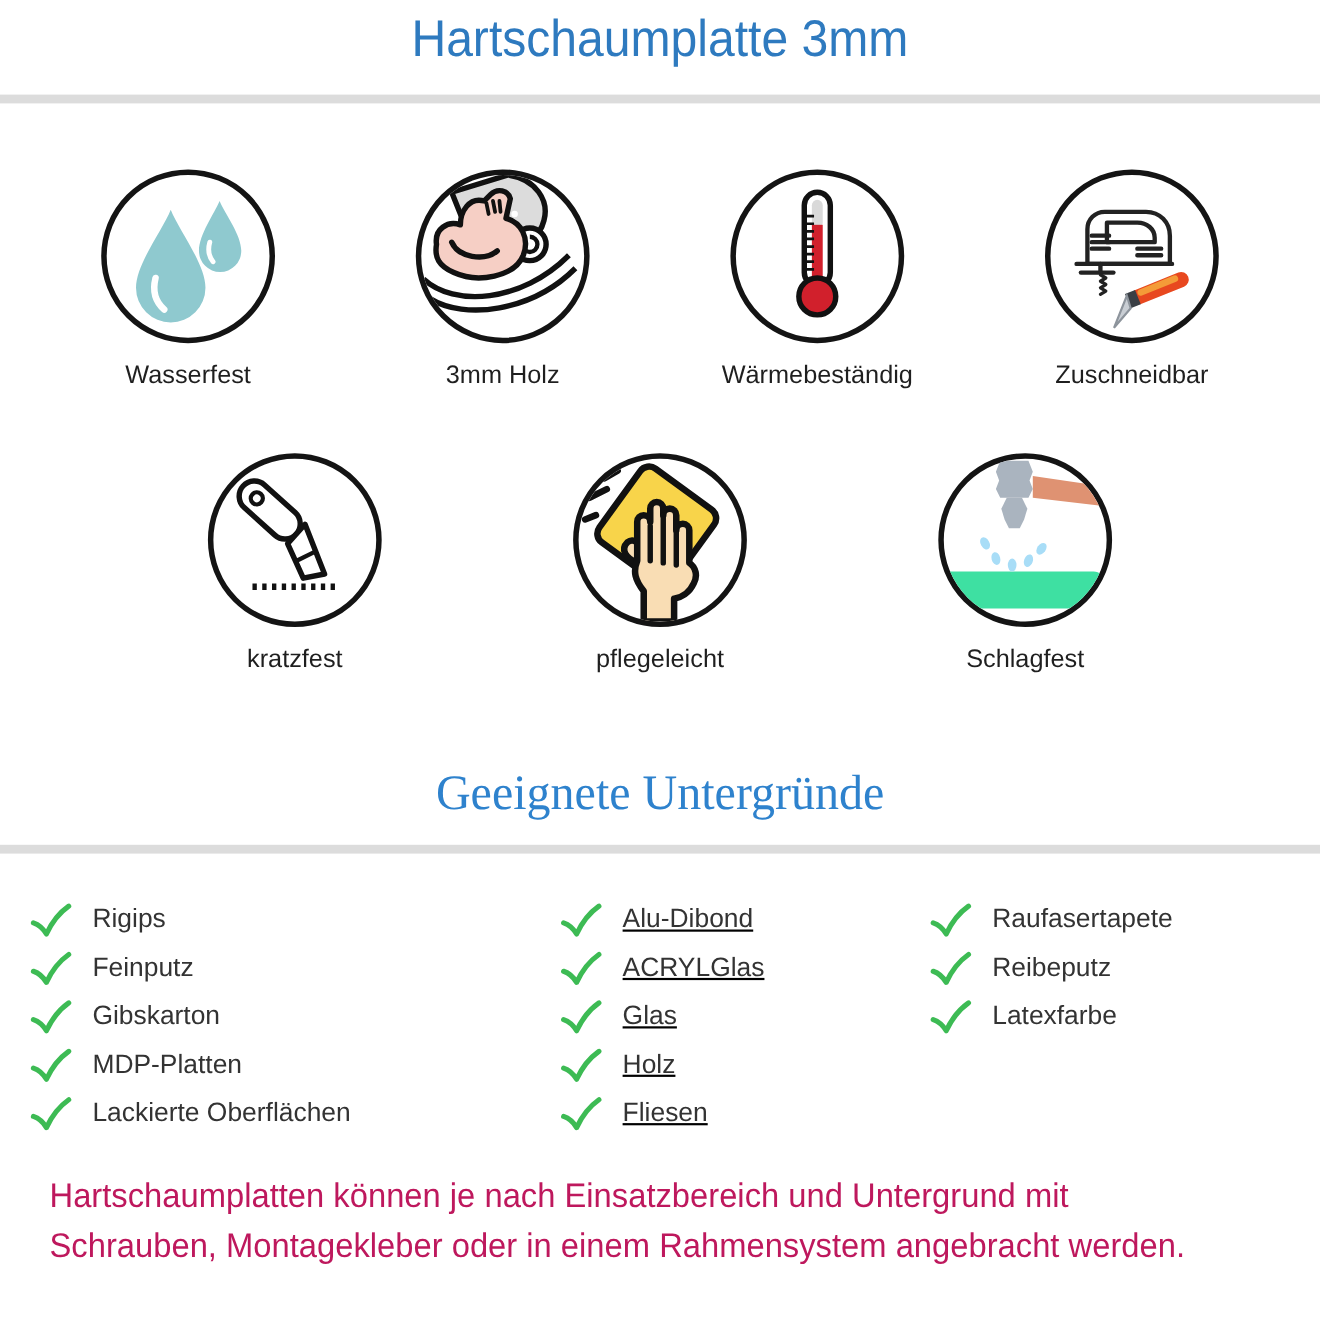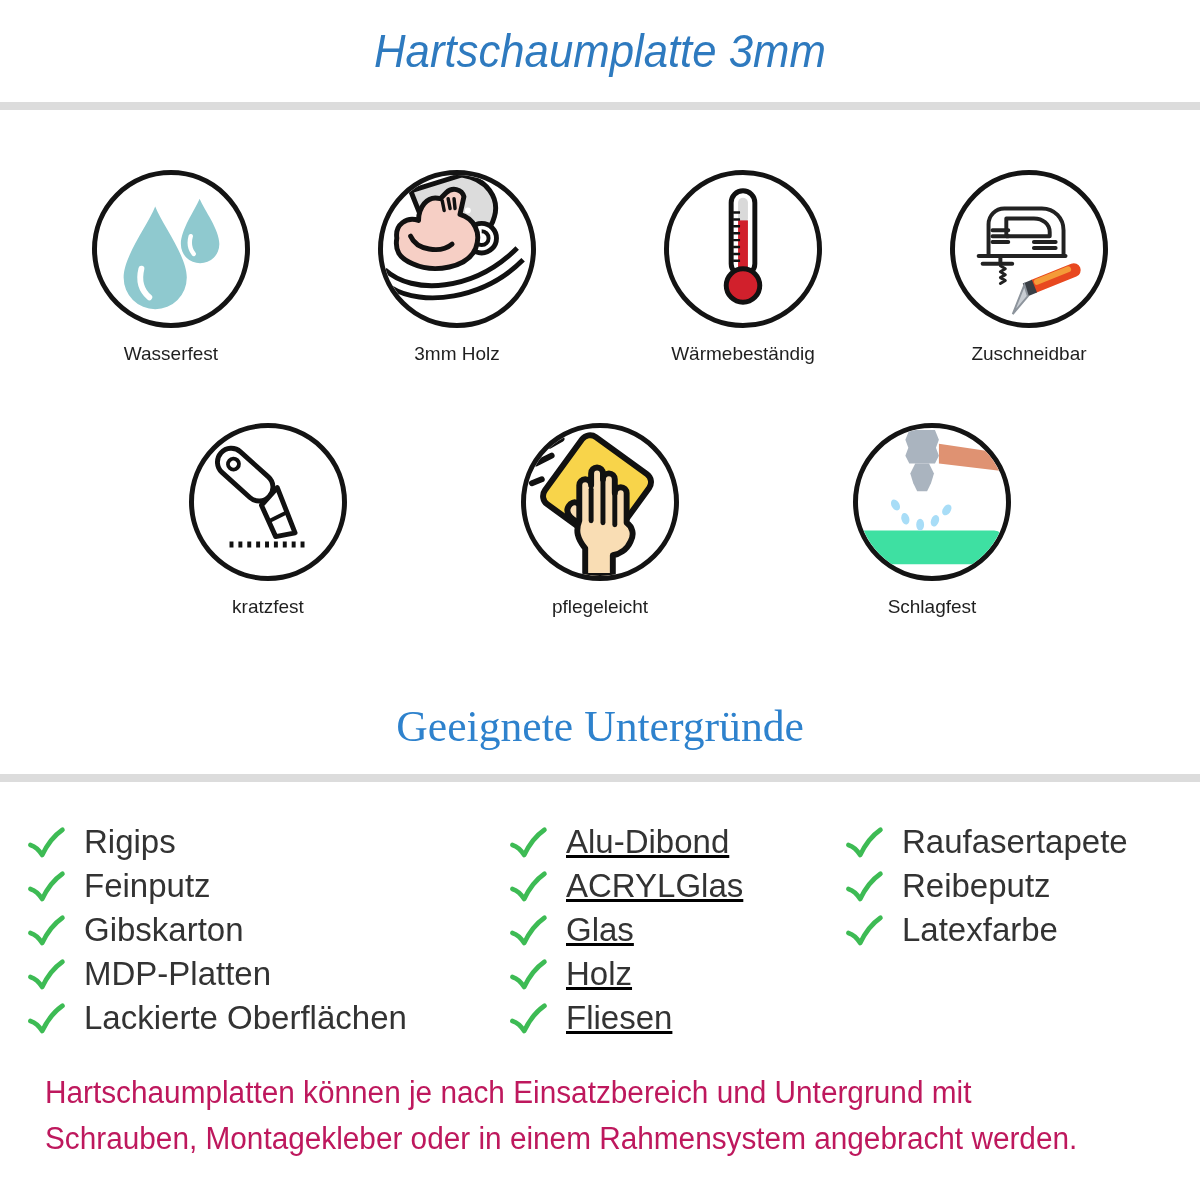--- a/index.html
+++ b/index.html
@@ -1,51 +1,51 @@
 <!DOCTYPE html>
 <html><head>
 <meta charset="utf-8">
 <style>
   html,body{margin:0;padding:0;background:#ffffff;}
   .page{
     width:1200px;height:1200px;background:#ffffff;overflow:hidden;
     font-family:"Liberation Sans",sans-serif;position:relative;
   }
   
-  .title-wrap{padding-top:24px;text-align:center;height:78px;font-style:italic;}
+  .title-wrap{padding-top:8px;text-align:center;height:78px;}
   .main-title{
     font-size:47px;line-height:1.15;color:#2e7abf;font-weight:500;
     letter-spacing:0px;display:inline-block;transform:scaleX(.93);transform-origin:center;
   }
   .divider{height:8px;background:#dcdcdc;width:100%;}
   
   .feat-row{display:flex;justify-content:space-around;padding:0 28px;margin-top:60px;}
   .feat-row.row2{justify-content:center;gap:132px;margin-top:58px;}
   .feature{display:flex;flex-direction:column;align-items:center;width:272px;}
   .feat-row.row2 .feature{width:200px;}
   .icon-circle{
     width:148px;height:148px;border:5px solid #141414;border-radius:50%;
     overflow:hidden;background:#fff;flex:0 0 auto;
   }
   .icon-circle svg{display:block;width:148px;height:148px;}
   .feature-label{
-    margin-top:15px;font-size:19px;font-weight:500;color:#1f1f1f;white-space:nowrap;
+    margin-top:15px;font-size:23px;font-weight:500;color:#1f1f1f;white-space:nowrap;
   }
   
   .section-heading-wrap{text-align:center;margin-top:82px;height:60px;font-family:Liberation Serif, serif;}
   .section-heading{font-size:45px;color:#2e82cd;font-weight:500;display:inline-block;transform:scaleX(.97);}
   .divider.second{margin-top:14px;}
   .sub-grid{display:flex;align-items:flex-start;padding:0 0 0 24px;margin-top:38px;}
   .sub-col{display:flex;flex-direction:column;}
   .sub-col.c1{width:482px;}
   .sub-col.c2{width:336px;text-decoration:underline;}
   .sub-col.c3{width:340px;}
   .sub-item{display:flex;align-items:center;height:44px;gap:16px;}
   .check-icon{flex:0 0 auto;width:44px;height:38px;}
-  .sub-label{font-size:33px;font-weight:500;color:#333333;white-space:nowrap;}
+  .sub-label{font-size:24px;font-weight:500;color:#333333;white-space:nowrap;}
   
   .note{margin-top:30px;padding-left:45px;color:#be185d;}
   .note-line{font-size:31px;line-height:1.48;display:block;transform:scaleX(.96);transform-origin:left;white-space:nowrap;}
 </style>
 </head>
 <body>
 
 <div class="page">
 
   <div class="title-wrap">

